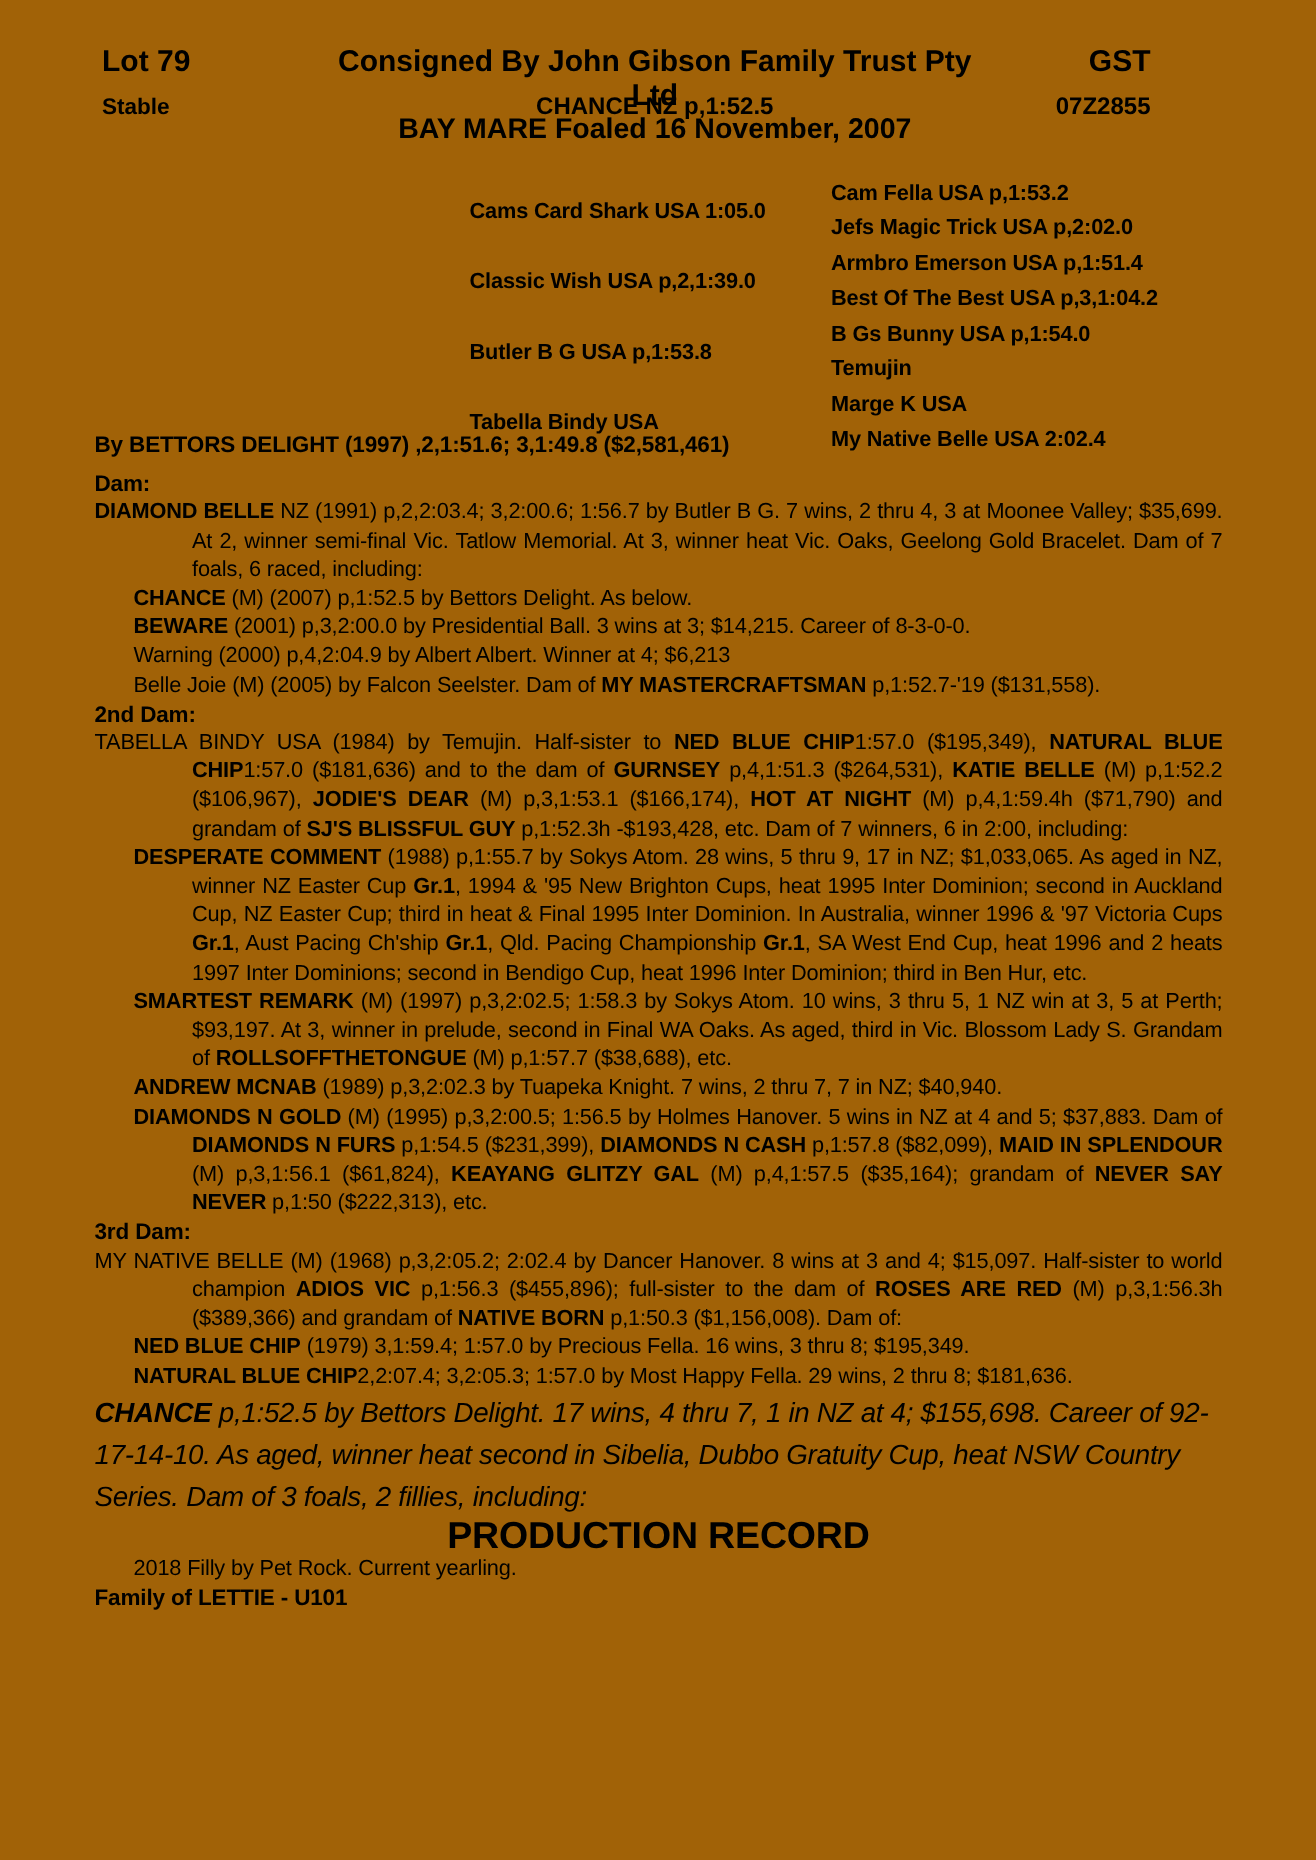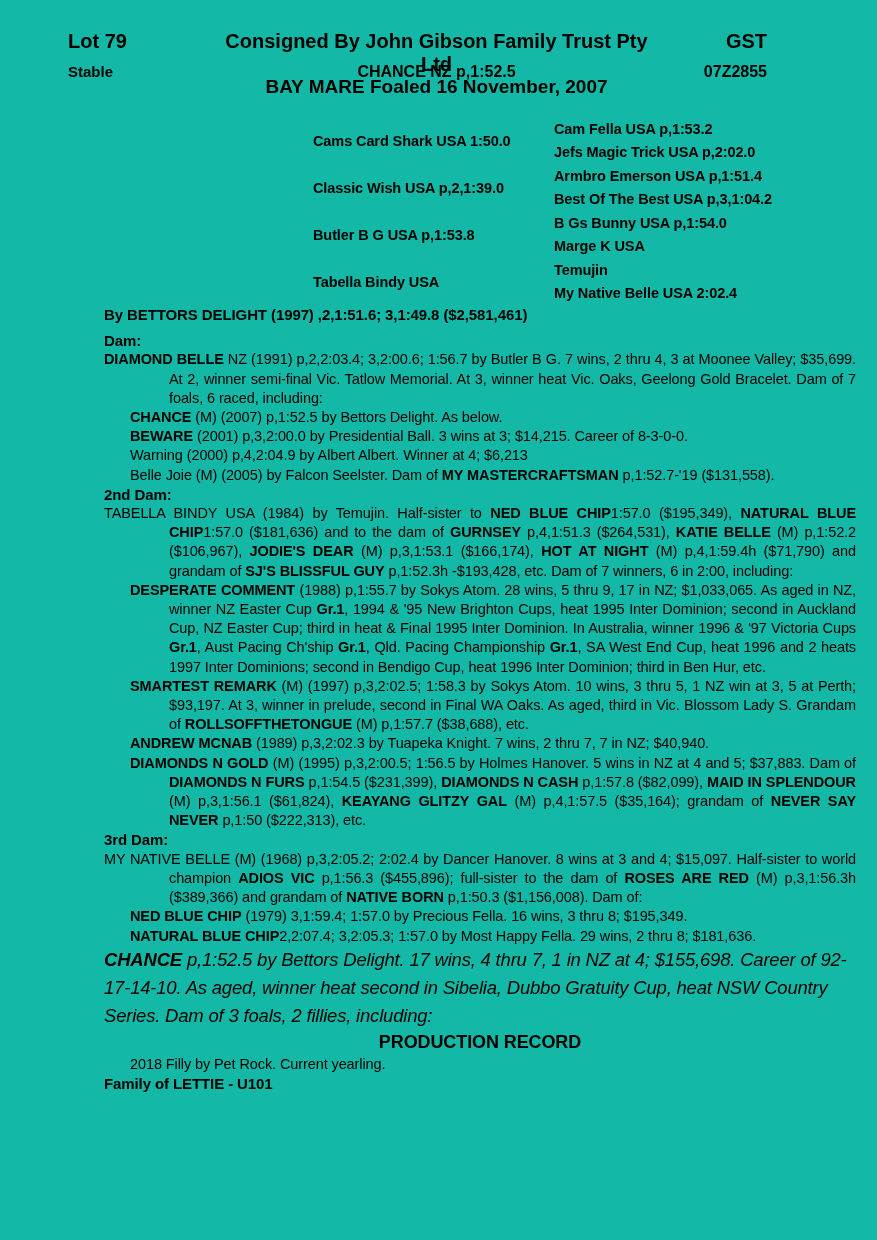--- a/index.html
+++ b/index.html
@@ -1,18 +1,18 @@
 <!DOCTYPE html>
 <html><head>
 <meta charset="utf-8">
 <style>
   html,body { margin:0; padding:0; background:#d7d7d7; }
   .page {
     position:relative; width:877px; height:1240px; margin:0 auto;
-    background:#14b8a6; color:#000;
+    background:#a16207; color:#000;
     font-family:"Liberation Sans", sans-serif;
     overflow:hidden;
   }
   
   .hdr-row { position:absolute; left:68px; right:110px; display:flex; align-items:baseline; }
   .hdr-row .l { width:150px; text-align:left; }
   .hdr-row .c { flex:1; text-align:center; }
   .hdr-row .r { width:112px; text-align:right; }
   .hdr1 { top:30px; font-size:20px; font-weight:bold; }
   .hdr2 { top:63px; font-weight:bold; }
@@ -20,29 +20,29 @@
   .hdr2 .c, .hdr2 .r { font-size:16px; }
   .hdr3 { top:76px; font-weight:bold; font-size:19px;align-items:flex-end; }
   
   .ped-col { position:absolute; top:117px; height:188px; display:flex; flex-direction:column;
              font-weight:bold; font-size:14.5px; letter-spacing:-0.1px; white-space:nowrap; }
   .ped-col-1 { left:70px;  width:243px; }
   .ped-col-2 { left:313px; width:241px; }
   .ped-col-3 { left:554px; width:323px; }
   .ped-row { flex:1 1 0; display:flex; align-items:center; }
   
-  .flow { position:absolute; left:63px; width:752px; top:305px;
-          font-size:14.5px; line-height:19.2px; letter-spacing:-0.1px;margin-left:41px; }
+  .flow { position:absolute; left:63px; width:752px; top:287px;
+          font-size:14.5px; line-height:19.2px; letter-spacing:-0.1px; }
   .sire-line { font-weight:bold; font-size:15px; margin:0 0 7px 0; }
   .flow p { margin:0; }
   .p-label  { font-weight:normal; font-size:15px; margin-top:6px; }
   .p-main   { padding-left:65px; text-indent:-65px; text-align:justify; }
   .p-sub    { padding-left:65px; text-indent:-39px; text-align:justify; }
   .p-big    { font-size:18.5px; line-height:28px; margin-top:16px; letter-spacing:-0.2px;font-style:italic; }
-  .p-center { text-align:center; font-weight:bold; font-size:18px; line-height:25px; }
+  .p-center { text-align:center; font-weight:bold; font-size:25px; line-height:25px; }
   .p-prod   { padding-left:26px; }
   .p-family { font-weight:bold; font-size:15px; margin-top:1px; }
 </style>
 </head>
 <body>
 
 <div class="page">
 
   <div class="hdr-row hdr1">
     <span class="l">Lot 79</span>
@@ -54,33 +54,33 @@
     <span class="c">CHANCE NZ p,1:52.5</span>
     <span class="r">07Z2855</span>
   </div>
   <div class="hdr-row hdr3">
     <span class="l"></span>
     <span class="c">BAY MARE Foaled 16 November, 2007</span>
     <span class="r"></span>
   </div>
 
   <div class="ped-col ped-col-2">
-      <div class="ped-row">Cams Card Shark USA 1:50.0</div>
+      <div class="ped-row">Cams Card Shark USA 1:05.0</div>
       <div class="ped-row">Classic Wish USA p,2,1:39.0</div>
       <div class="ped-row">Butler B G USA p,1:53.8</div>
       <div class="ped-row">Tabella Bindy USA</div>
     </div>
   <div class="ped-col ped-col-3">
       <div class="ped-row">Cam Fella USA p,1:53.2</div>
       <div class="ped-row">Jefs Magic Trick USA p,2:02.0</div>
       <div class="ped-row">Armbro Emerson USA p,1:51.4</div>
       <div class="ped-row">Best Of The Best USA p,3,1:04.2</div>
       <div class="ped-row">B Gs Bunny USA p,1:54.0</div>
+      <div class="ped-row">Temujin</div>
       <div class="ped-row">Marge K USA</div>
-      <div class="ped-row">Temujin</div>
       <div class="ped-row">My Native Belle USA 2:02.4</div>
     </div>
 
   <div class="flow">
     <div class="sire-line">By BETTORS DELIGHT (1997) ,2,1:51.6; 3,1:49.8 ($2,581,461)</div>
     <div>
         <p class="p-label"><b>Dam:</b></p>
         <p class="p-main"><b>DIAMOND BELLE</b><span> NZ (1991) p,2,2:03.4; 3,2:00.6; 1:56.7 by Butler B G. 7 wins, 2 thru 4, 3 at Moonee Valley; $35,699. At 2, winner semi-final Vic. Tatlow Memorial. At 3, winner heat Vic. Oaks, Geelong Gold Bracelet. Dam of 7 foals, 6 raced, including:</span></p>
         <p class="p-sub"><b>CHANCE</b><span> (M) (2007) p,1:52.5 by Bettors Delight. As below.</span></p>
         <p class="p-sub"><b>BEWARE</b><span> (2001) p,3,2:00.0 by Presidential Ball. 3 wins at 3; $14,215. Career of 8-3-0-0.</span></p>

